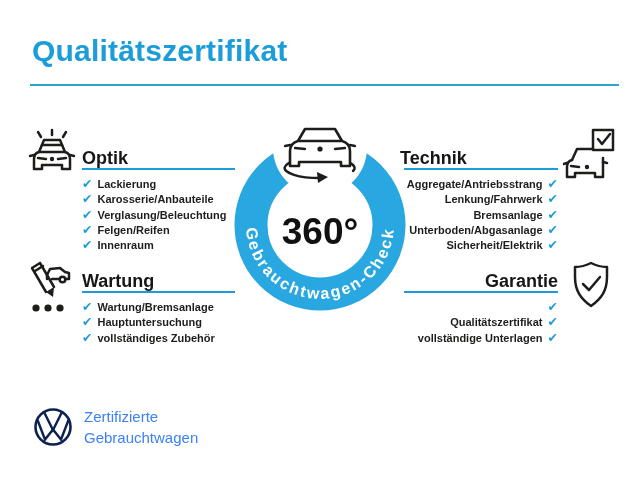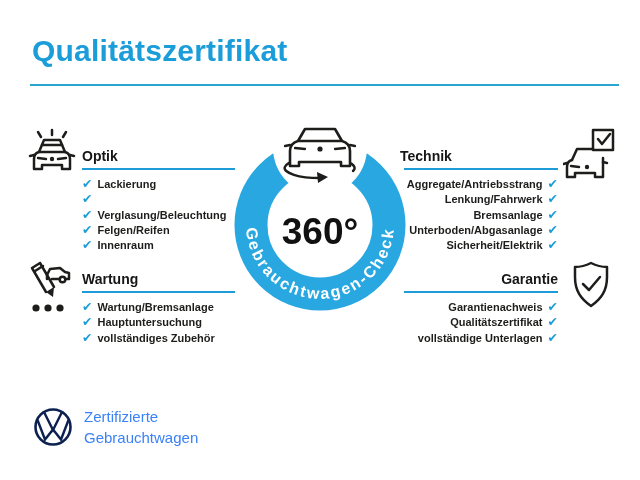--- a/index.html
+++ b/index.html
@@ -13,21 +13,21 @@
   
   .page-title{
     left:32px;top:34px;
     font-size:30px;font-weight:700;color:#1b9dd9;letter-spacing:0.2px;
   }
   .title-divider{
     left:30px;top:84px;width:589px;height:2px;background:#2aa5cf;
   }
 
   
-  .sec-heading{font-size:14px;font-weight:700;color:#161616;}
+  .sec-heading{font-size:18px;font-weight:700;color:#161616;}
   .underline{height:2px;background:#1e9cd8;}
 
   
   .items{display:flex;flex-direction:column;}
   .item{display:flex;align-items:baseline;gap:5px;height:15.3px;
         font-size:11px;font-weight:700;color:#1d1d1b;line-height:15.3px;}
   .item.right{justify-content:flex-end;}
   .check{color:#1a9cd8;font-size:12.5px;font-weight:700;line-height:15.3px;}
 
   .icon-box svg{display:block;}
@@ -69,20 +69,21 @@
 
 <div class="abs sec-heading" style="left:82px;top:148px;">Optik</div>
 <div class="abs underline" style="left:82px;top:168px;width:153px;"></div>
 <div class="abs items" style="left:82px;top:177px;">
   <div class="item">
       <span class="check">✔</span>
       <span>Lackierung</span>
     </div>
   <div class="item">
       <span class="check">✔</span>
+      <span>Karosserie/Anbauteile</span>
     </div>
   <div class="item">
       <span class="check">✔</span>
       <span>Verglasung/Beleuchtung</span>
     </div>
   <div class="item">
       <span class="check">✔</span>
       <span>Felgen/Reifen</span>
     </div>
   <div class="item">
@@ -161,21 +162,20 @@
   <svg width="40" height="48" viewBox="0 0 40 48">
     <path class="stroke" stroke-width="2.8" d="M20,2 C25,4.5 31,6 36,6 V16 C36,30 30,38 20,45 C10,38 4,30 4,16 V6 C9,6 15,4.5 20,2 Z"></path>
     <path class="stroke" stroke-width="3.2" d="M12,23 L18,29 L29,16"></path>
   </svg>
 </div>
 
 <div class="abs sec-heading" style="left:400px;top:271px;width:158px;text-align:right;">Garantie</div>
 <div class="abs underline" style="left:404px;top:291px;width:154px;"></div>
 <div class="abs items" style="left:360px;top:300px;width:198px;">
   <div class="item right">
-      <span>Garantienachweis</span>
       <span class="check">✔</span>
     </div>
   <div class="item right">
       <span>Qualitätszertifikat</span>
       <span class="check">✔</span>
     </div>
   <div class="item right">
       <span>vollständige Unterlagen</span>
       <span class="check">✔</span>
     </div>

